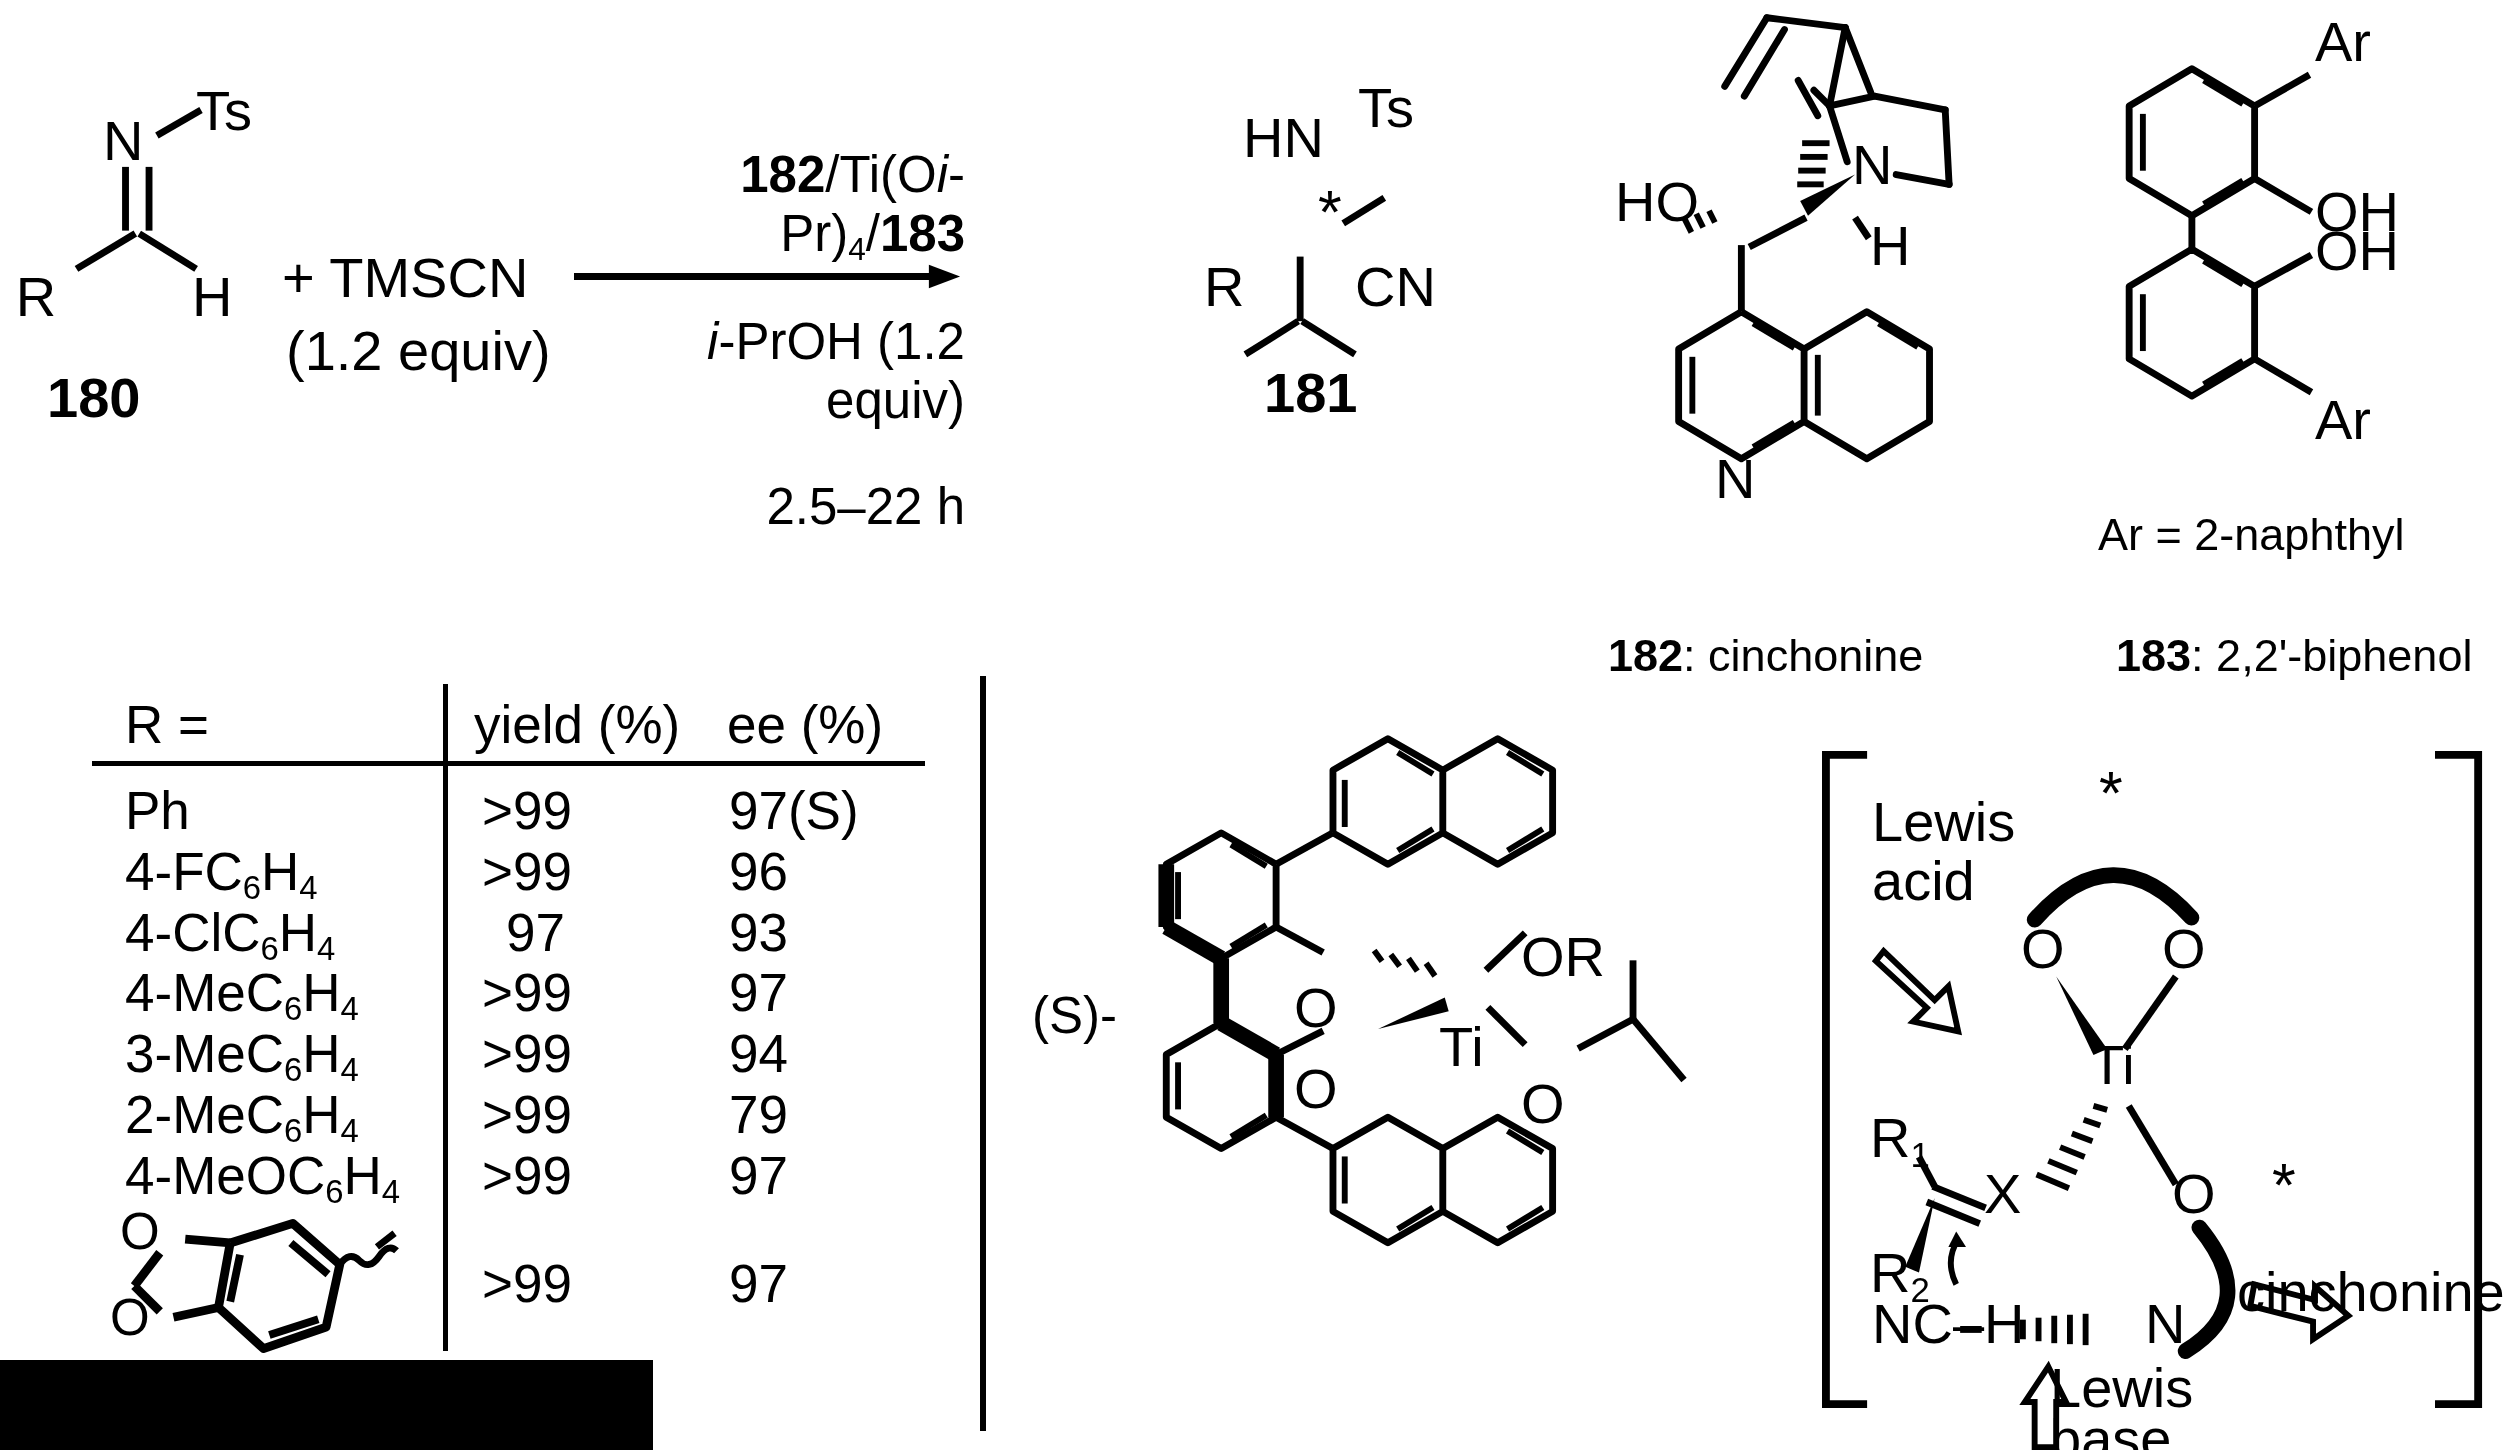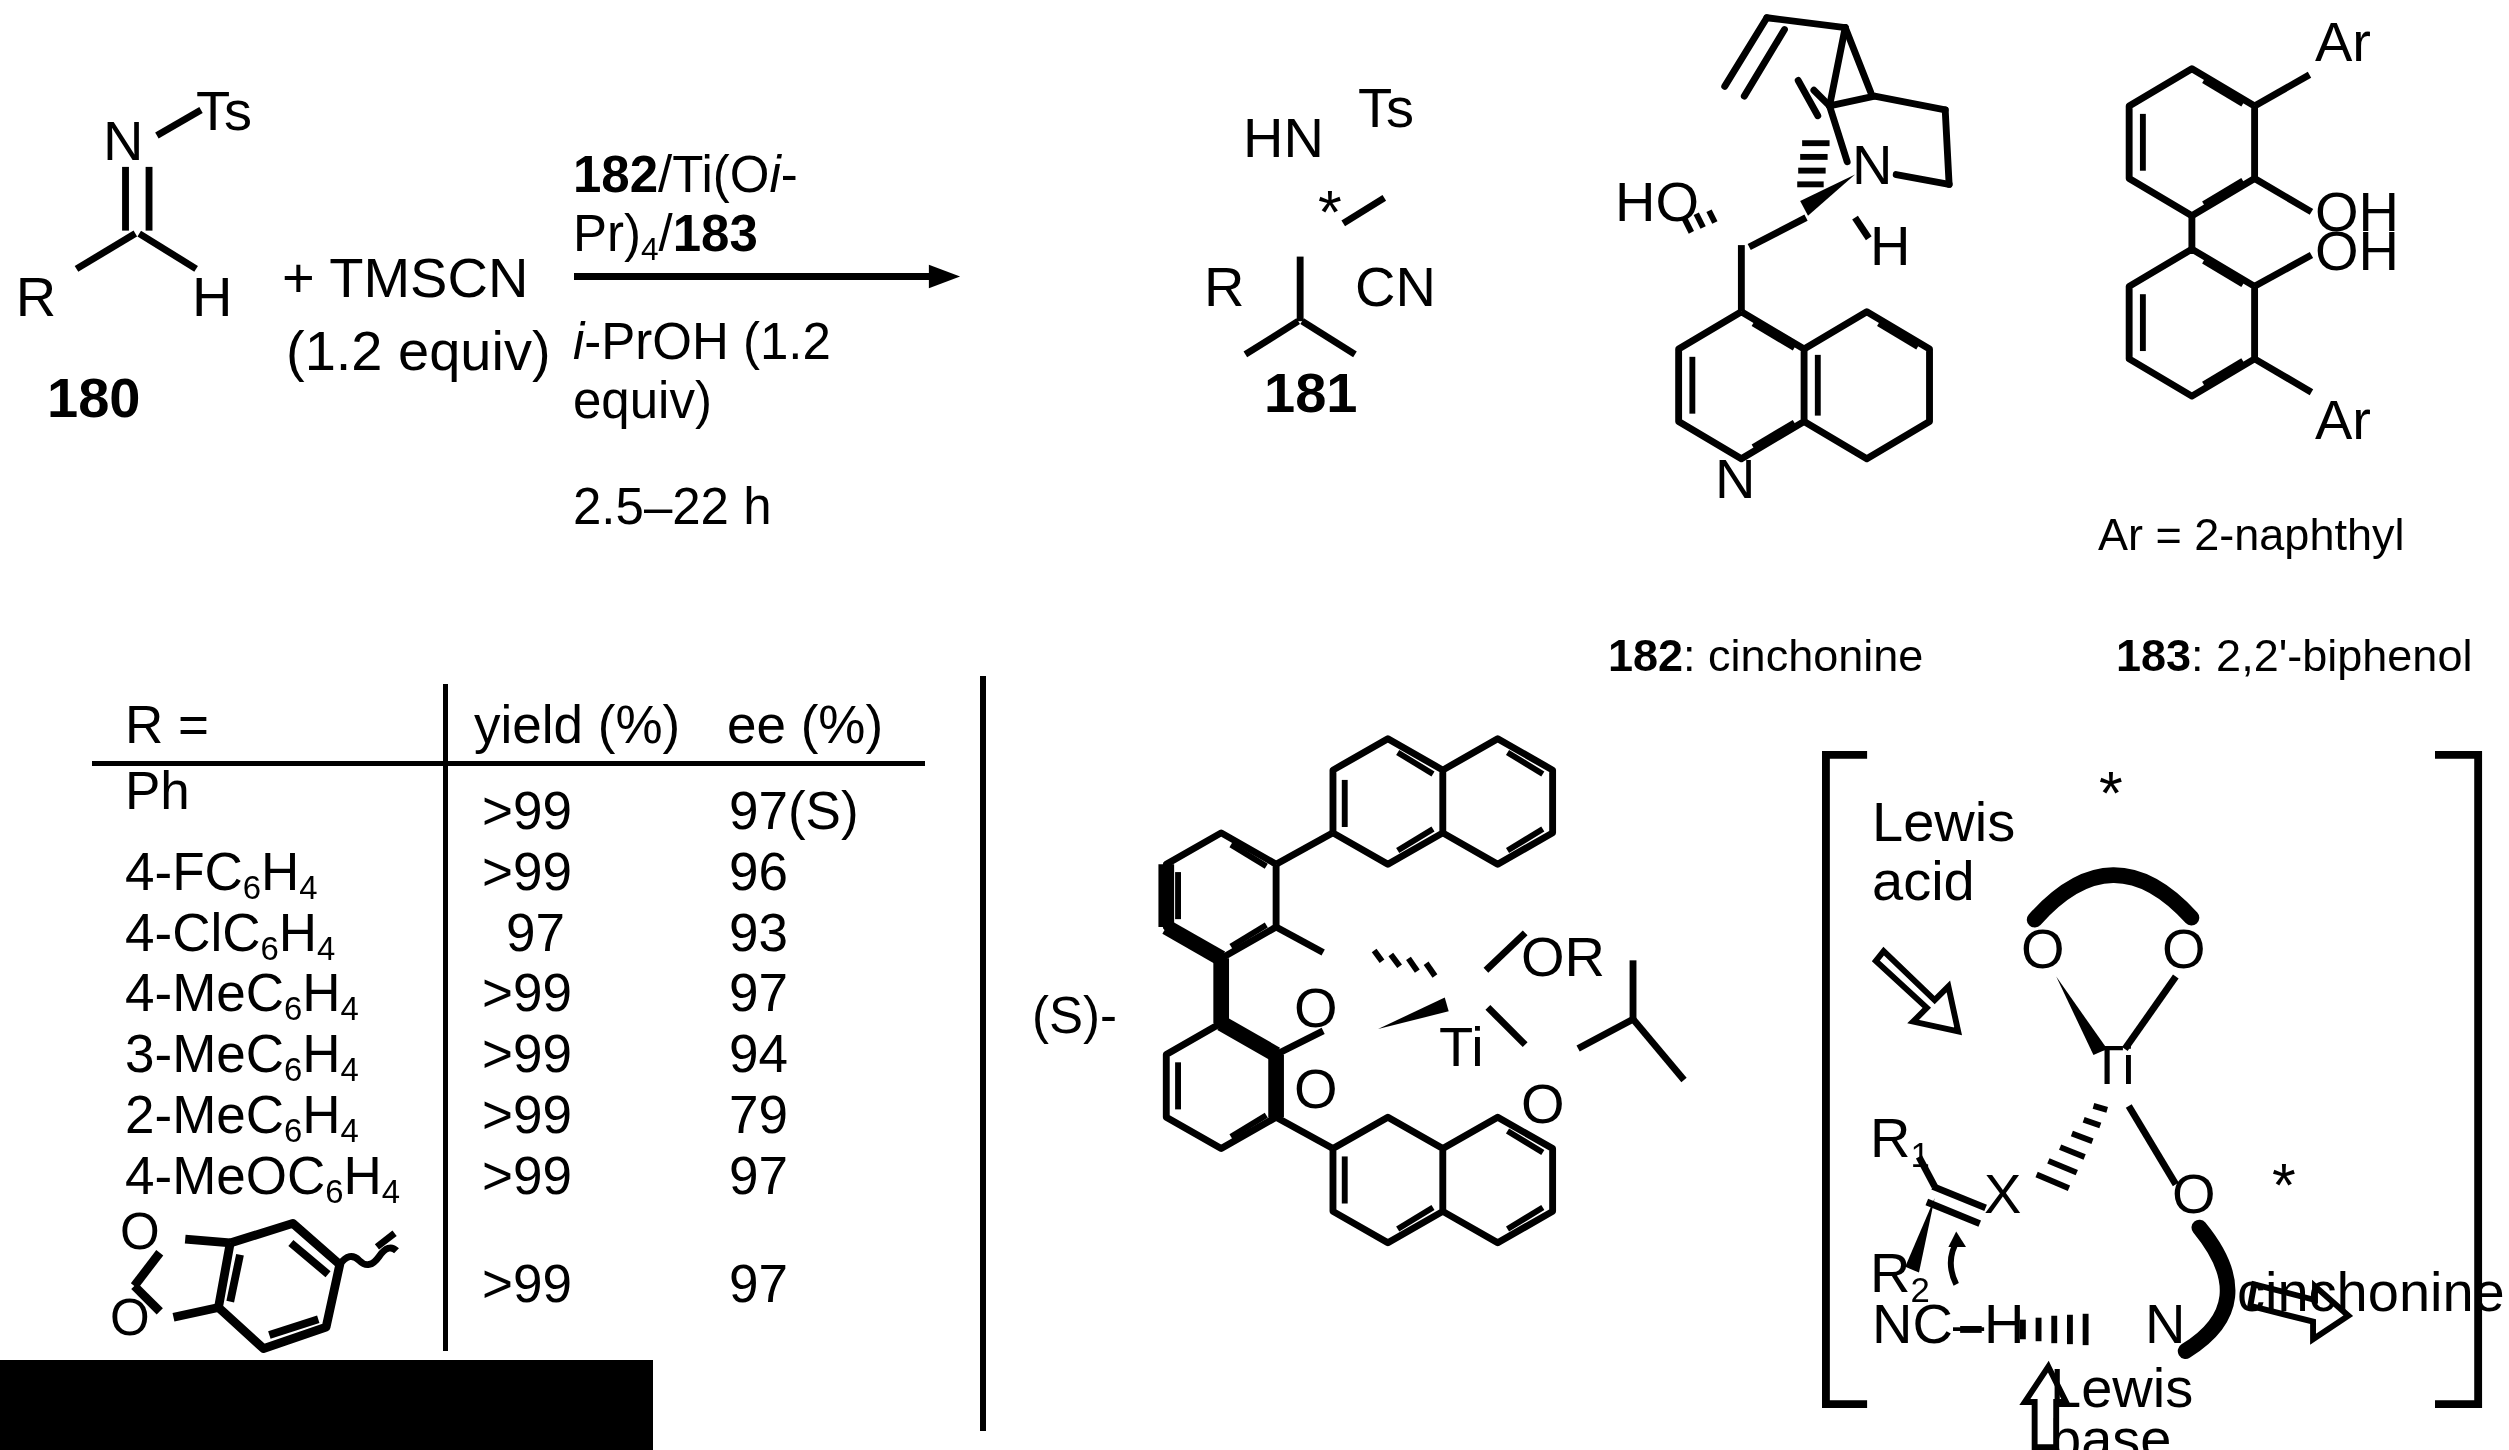--- a/index.html
+++ b/index.html
@@ -18,21 +18,21 @@
     background: #ffffff;
     overflow: hidden;
   }
   .abs { position: absolute; }
   .txt { white-space: pre; line-height: 1; }
   .b { font-weight: bold; }
   .i { font-style: italic; }
   svg { display: block; overflow: visible; }
   .lbl { font-size: 56px; }
   .lbl-sm { font-size: 45px; }
-  .cond { font-size: 51px; text-align: left; }
+  .cond { font-size: 51px; text-align: right; }
   .tbl-h { font-size: 53px; }
   .tbl-c { font-size: 53px; }
   sub { font-size: 0.62em; vertical-align: -0.28em; }
   .bottombar {
     background: #000000;
   }
 </style>
 </head>
 <body>
 
@@ -196,21 +196,21 @@
   <div class="abs txt tbl-h" style="left:125px; top:698px;">R =</div>
   <div class="abs txt tbl-h" style="left:474px; top:698px;">yield (%)</div>
   <div class="abs txt tbl-h" style="left:727px; top:698px;">ee (%)</div>
 
   <div class="abs" style="left:92px; top:761px; width:833px; height:4.9px; background:#000;"></div>
 
   <div class="abs" style="left:443px; top:684px; width:4.9px; height:667px; background:#000;"></div>
 
   <div class="abs" style="left:980px; top:676px; width:5.9px; height:755px; background:#000;"></div>
 
-  <div class="abs txt tbl-c" style="left:125px; top:764px;"><span>Ph</span></div>
+  <div class="abs txt tbl-c" style="left:125px; top:784px;"><span>Ph</span></div>
   <div class="abs txt tbl-c" style="left:125px; top:845px;"><span>4-FC<sub>6</sub>H<sub>4</sub></span></div>
   <div class="abs txt tbl-c" style="left:125px; top:906px;"><span>4-ClC<sub>6</sub>H<sub>4</sub></span></div>
   <div class="abs txt tbl-c" style="left:125px; top:966px;"><span>4-MeC<sub>6</sub>H<sub>4</sub></span></div>
   <div class="abs txt tbl-c" style="left:125px; top:1027px;"><span>3-MeC<sub>6</sub>H<sub>4</sub></span></div>
   <div class="abs txt tbl-c" style="left:125px; top:1088px;"><span>2-MeC<sub>6</sub>H<sub>4</sub></span></div>
   <div class="abs txt tbl-c" style="left:125px; top:1149px;"><span>4-MeOC<sub>6</sub>H<sub>4</sub></span></div>
 
   <div class="abs" style="left:83px; top:1196px;">
     <svg width="314" height="225" viewBox="0 0 320 230">
       <g stroke="#000" stroke-width="9" fill="none" stroke-linejoin="round">

